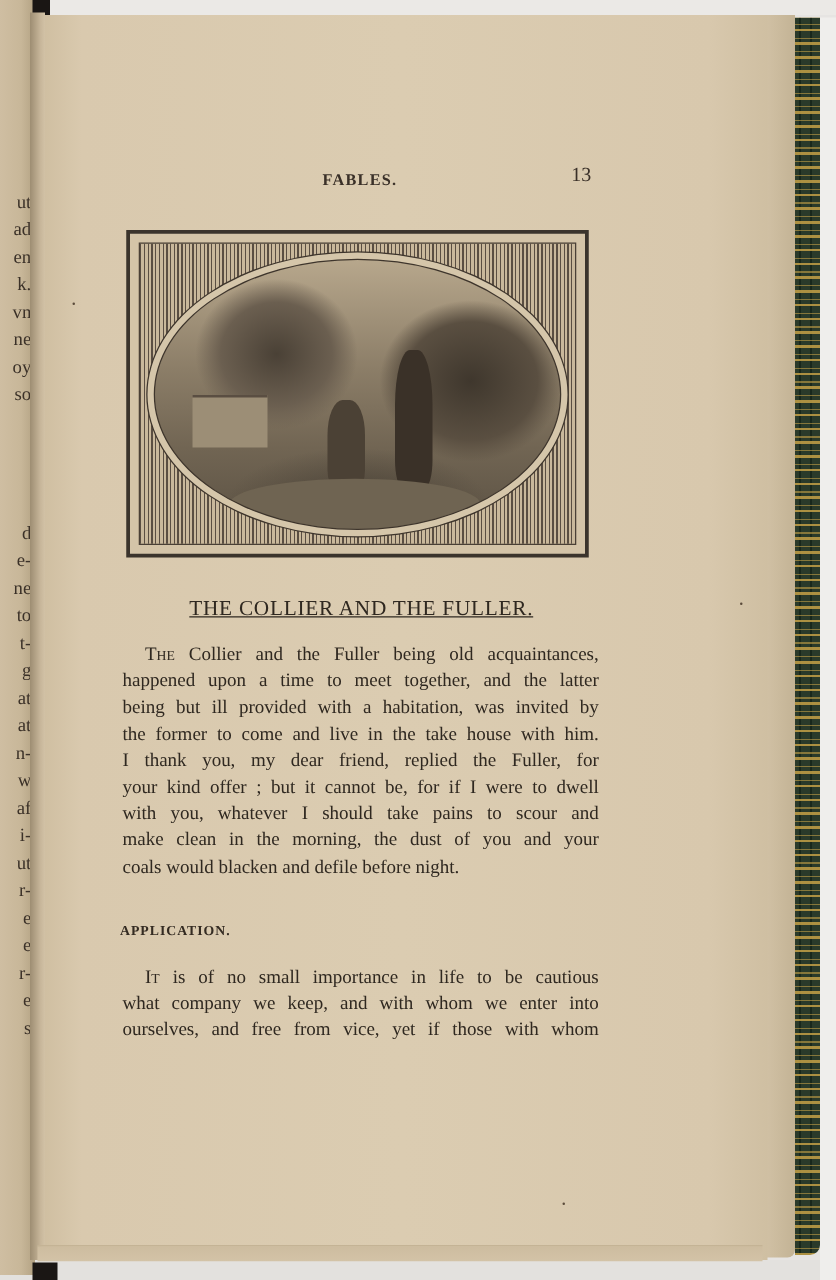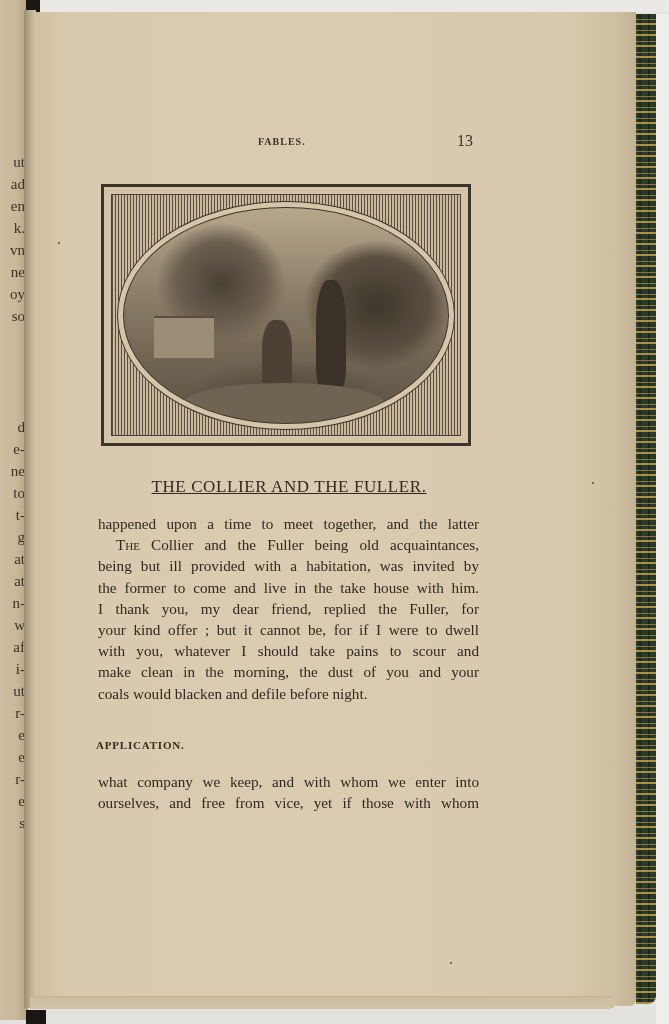--- a/index.html
+++ b/index.html
@@ -55,21 +55,21 @@
       background-color: #2a3a2a;
       background-image:
         repeating-linear-gradient(0deg, rgba(196,160,70,0.85) 0 2px, transparent 2px 5px, rgba(196,160,70,0.6) 5px 6px, transparent 6px 11px),
         repeating-linear-gradient(90deg, transparent 0 3px, rgba(20,35,25,0.8) 3px 5px, transparent 5px 9px);
       border-bottom-right-radius: 8px;
     }
     .binding-edge { position: absolute; left: 656px; top: 14px; width: 13px; height: 1010px; background: #efeeec; }
 
     
     .running-head {
-      position: absolute; left: 258px; top: 136px; font-size: 10px; letter-spacing: 1px;
+      position: absolute; left: 258px; top: 136px; font-size: 13px; letter-spacing: 1px;
       color: #3a3028; font-weight: bold;
     }
     .page-number {
       position: absolute; left: 457px; top: 132px; font-size: 16px; color: #3a3028;
     }
 
     
     .illustration {
       position: absolute; left: 101px; top: 184px; width: 370px; height: 262px;
       box-sizing: border-box;
@@ -187,29 +187,30 @@
         <div style="position:absolute;left:30px;top:108px;width:60px;height:40px;background:#9c8e76;border-top:2px solid #5a4e42;"></div>
         <div style="position:absolute;left:60px;top:175px;width:200px;height:40px;background:#6f6452;border-radius:50%;"></div>
       </div>
     </div>
   </div>
 </div>
 
 <div class="fable-title">THE COLLIER AND THE FULLER.</div>
 
 <div class="body-text p1">
+  <span class="line indent"><span class="sc">The</span><span> Collier and the Fuller being old acquaintances,</span></span>
   <span class="line">happened upon a time to meet together, and the latter</span>
-  <span class="line indent"><span class="sc">The</span><span> Collier and the Fuller being old acquaintances,</span></span>
   <span class="line">being but ill provided with a habitation, was invited by</span>
   <span class="line">the former to come and live in the take house with him.</span>
   <span class="line">I thank you, my dear friend, replied the Fuller, for</span>
   <span class="line">your kind offer ; but it cannot be, for if I were to dwell</span>
   <span class="line">with you, whatever I should take pains to scour and</span>
   <span class="line">make clean in the morning, the dust of you and your</span>
   <span class="line last">coals would blacken and defile before night.</span>
 </div>
 
 <div class="app-heading">APPLICATION.</div>
 
 <div class="body-text p2">
+  <span class="line indent"><span class="sc">It</span><span> is of no small importance in life to be cautious</span></span>
   <span class="line">what company we keep, and with whom we enter into</span>
   <span class="line">ourselves, and free from vice, yet if those with whom</span>
 </div>
 
 </body></html>

